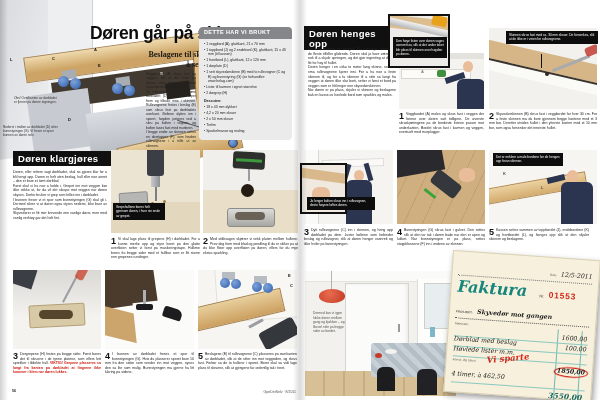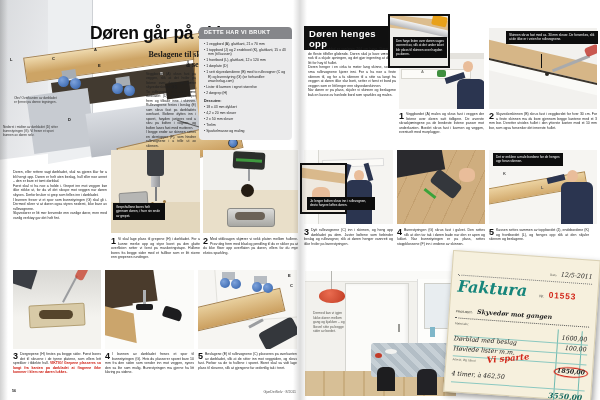--- a/index.html
+++ b/index.html
@@ -105,20 +105,21 @@
         <div class="used-it">2 dørgrep (H)</div>
         <div class="used-lb">Dessuten:</div>
         <div class="used-it">18 x 43 mm dykkert</div>
         <div class="used-it">4,2 x 20 mm skruer</div>
         <div class="used-it">2 x 50 mm skruer</div>
         <div class="used-it">Trelim</div>
         <div class="used-it">Sparkelmasse og maling</div>
       </div>
     </div>
 
+    <div class="abs bar" style="left:13px;top:151px;width:95px;">Døren klargjøres</div>
     <div class="abs body-txt" style="left:13px;top:170px;width:94px;height:94px;">Døren, eller rettere sagt dørbladet, skal nå gjøres klar for å bli hengt opp. Døren er helt uten beslag, hull eller noe annet – den er bare et tomt dørblad.
 Først skal vi ha noe å holde i. Grepet inn mot veggen bør ikke stikke ut, for da vil det skrape mot veggen når døren skyves. Derfor bruker vi grep som felles inn i dørbladet.
 I bunnen freser vi et spor som bunnstyringen (G) skal gli i. Dermed sikrer vi at døren også styres nederst, ikke bare av rullevognene.
 Skyvedører er litt mer krevende enn vanlige dører, men med vanlig verktøy går det helt fint.</div>
 
     <div class="ph" style="left:111px;top:150px;width:89px;height:83px;background:#ece4d3;">
       <div class="abs" style="left:36px;top:0;width:17px;height:26px;background:#3b3e44;border-radius:0 0 3px 3px;"></div>
       <div class="abs" style="left:40px;top:26px;width:9px;height:11px;background:linear-gradient(90deg,#c8c9cc,#8e9094);"></div>
       <div class="abs" style="left:44px;top:37px;width:1.5px;height:14px;background:#7b7d80;"></div>
       <div class="abs" style="left:0;top:52px;width:89px;height:31px;background:#e3d7bd;"></div>

